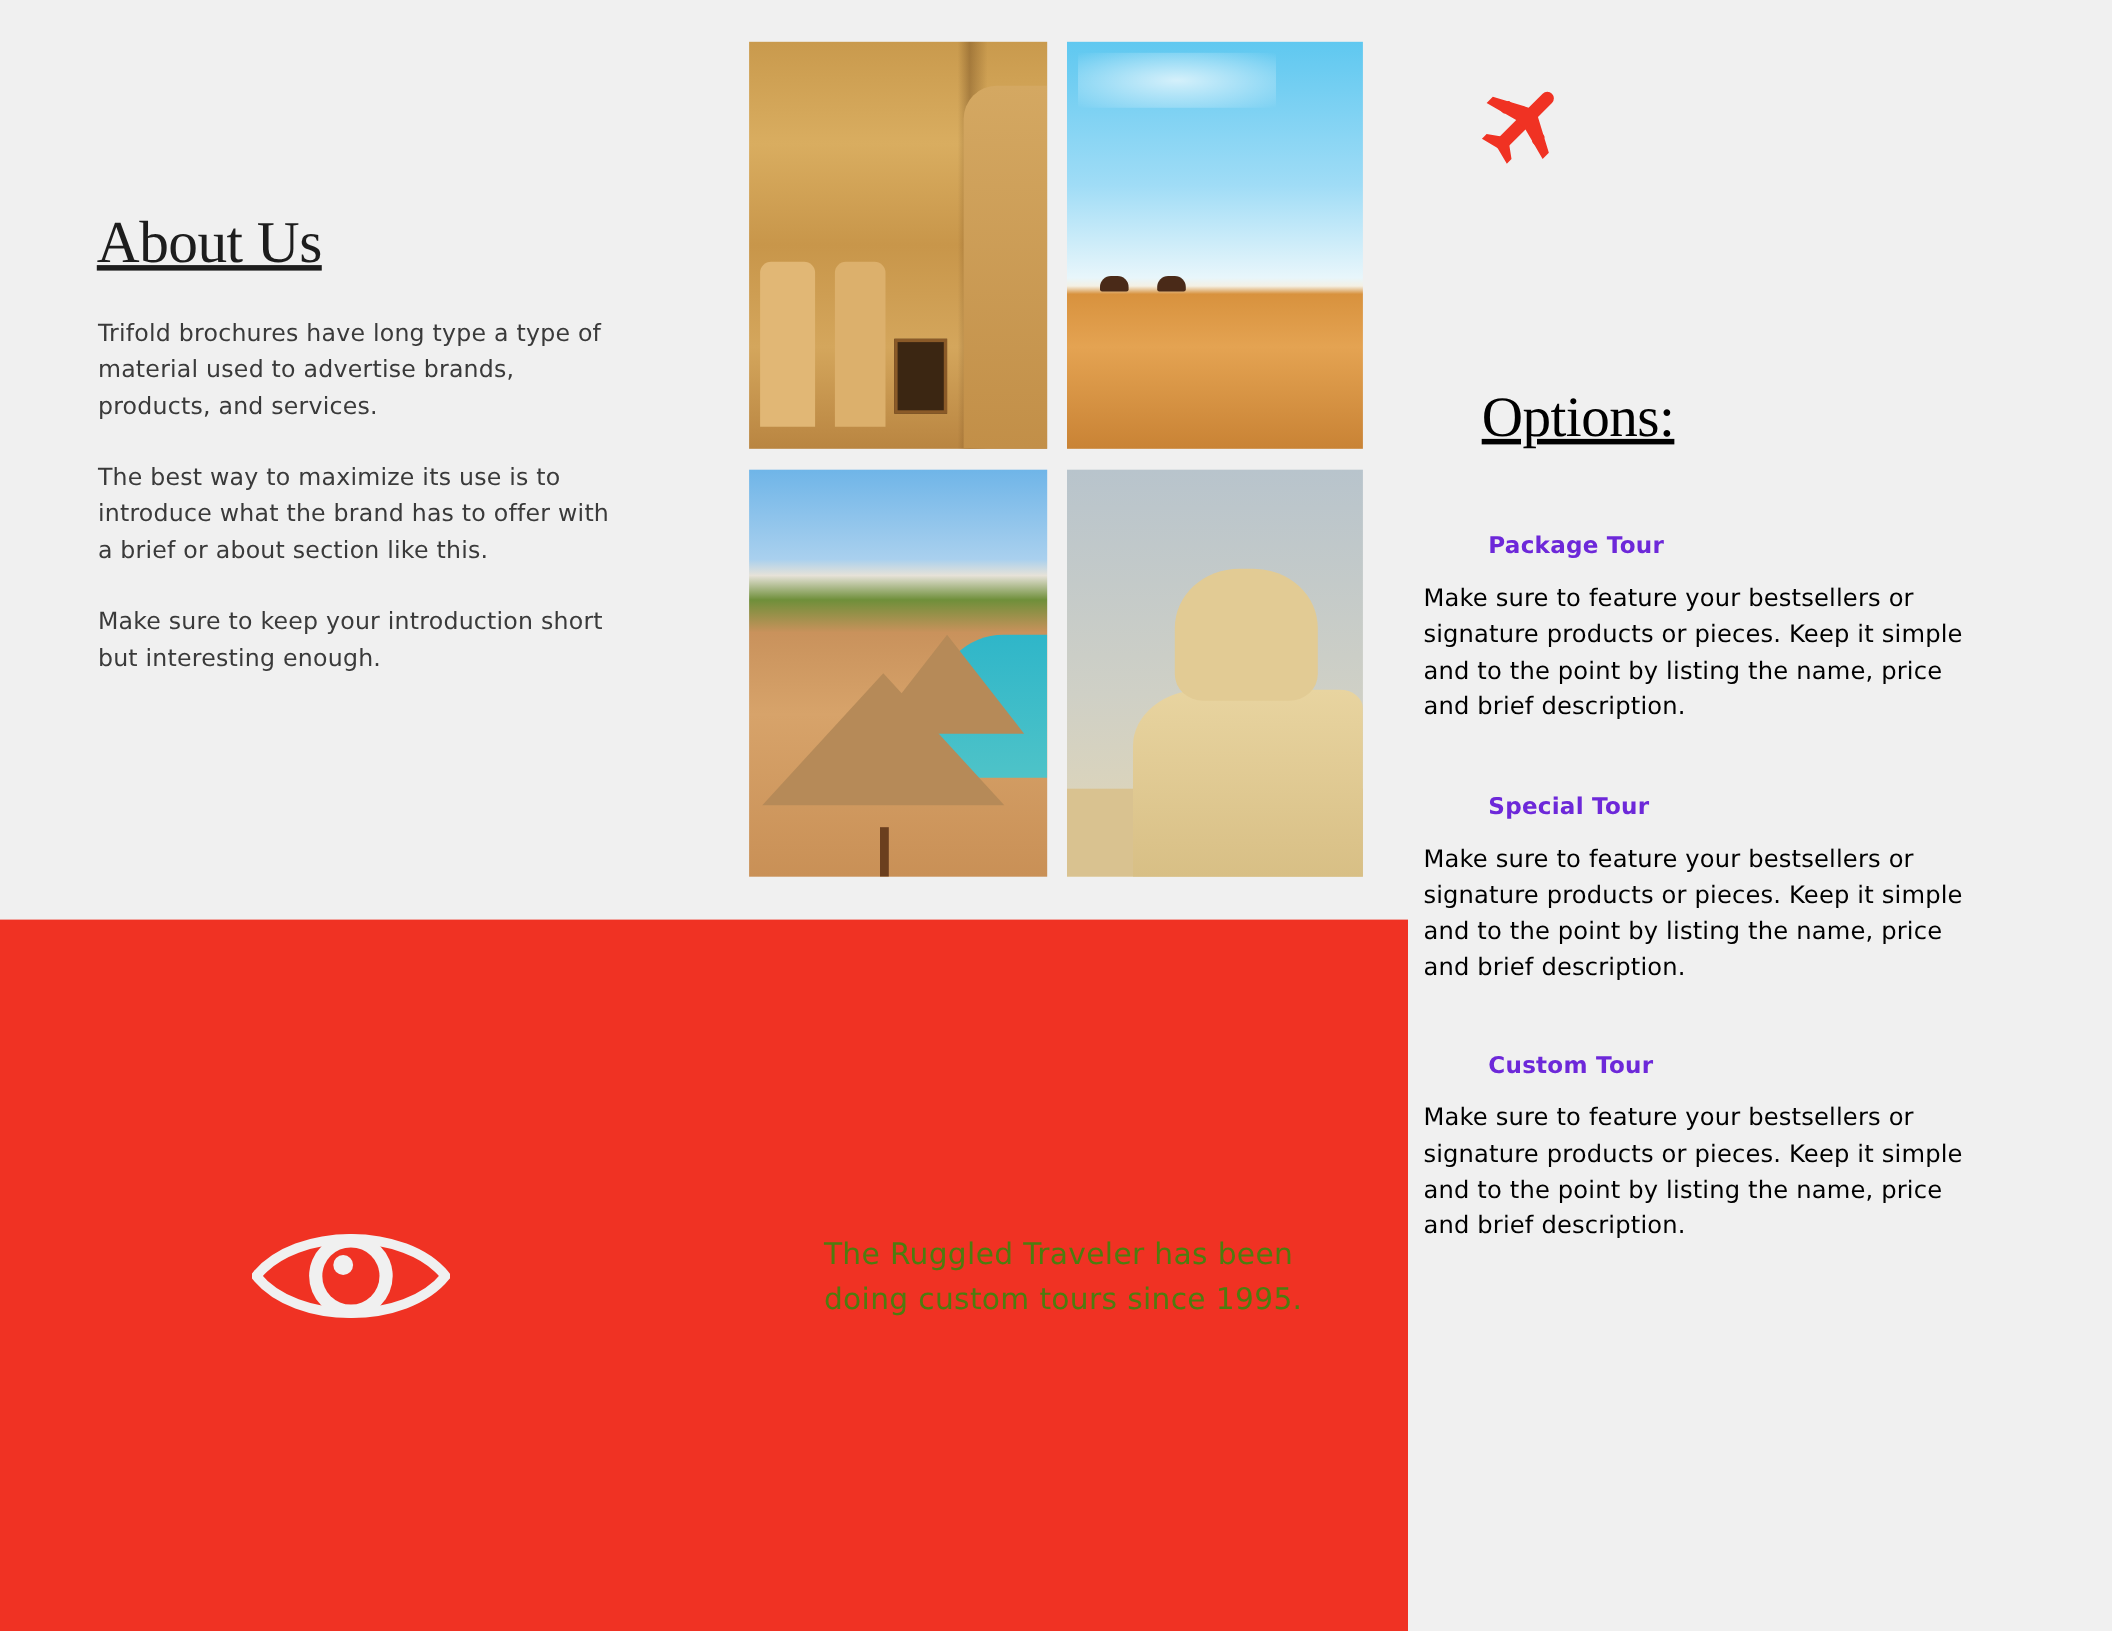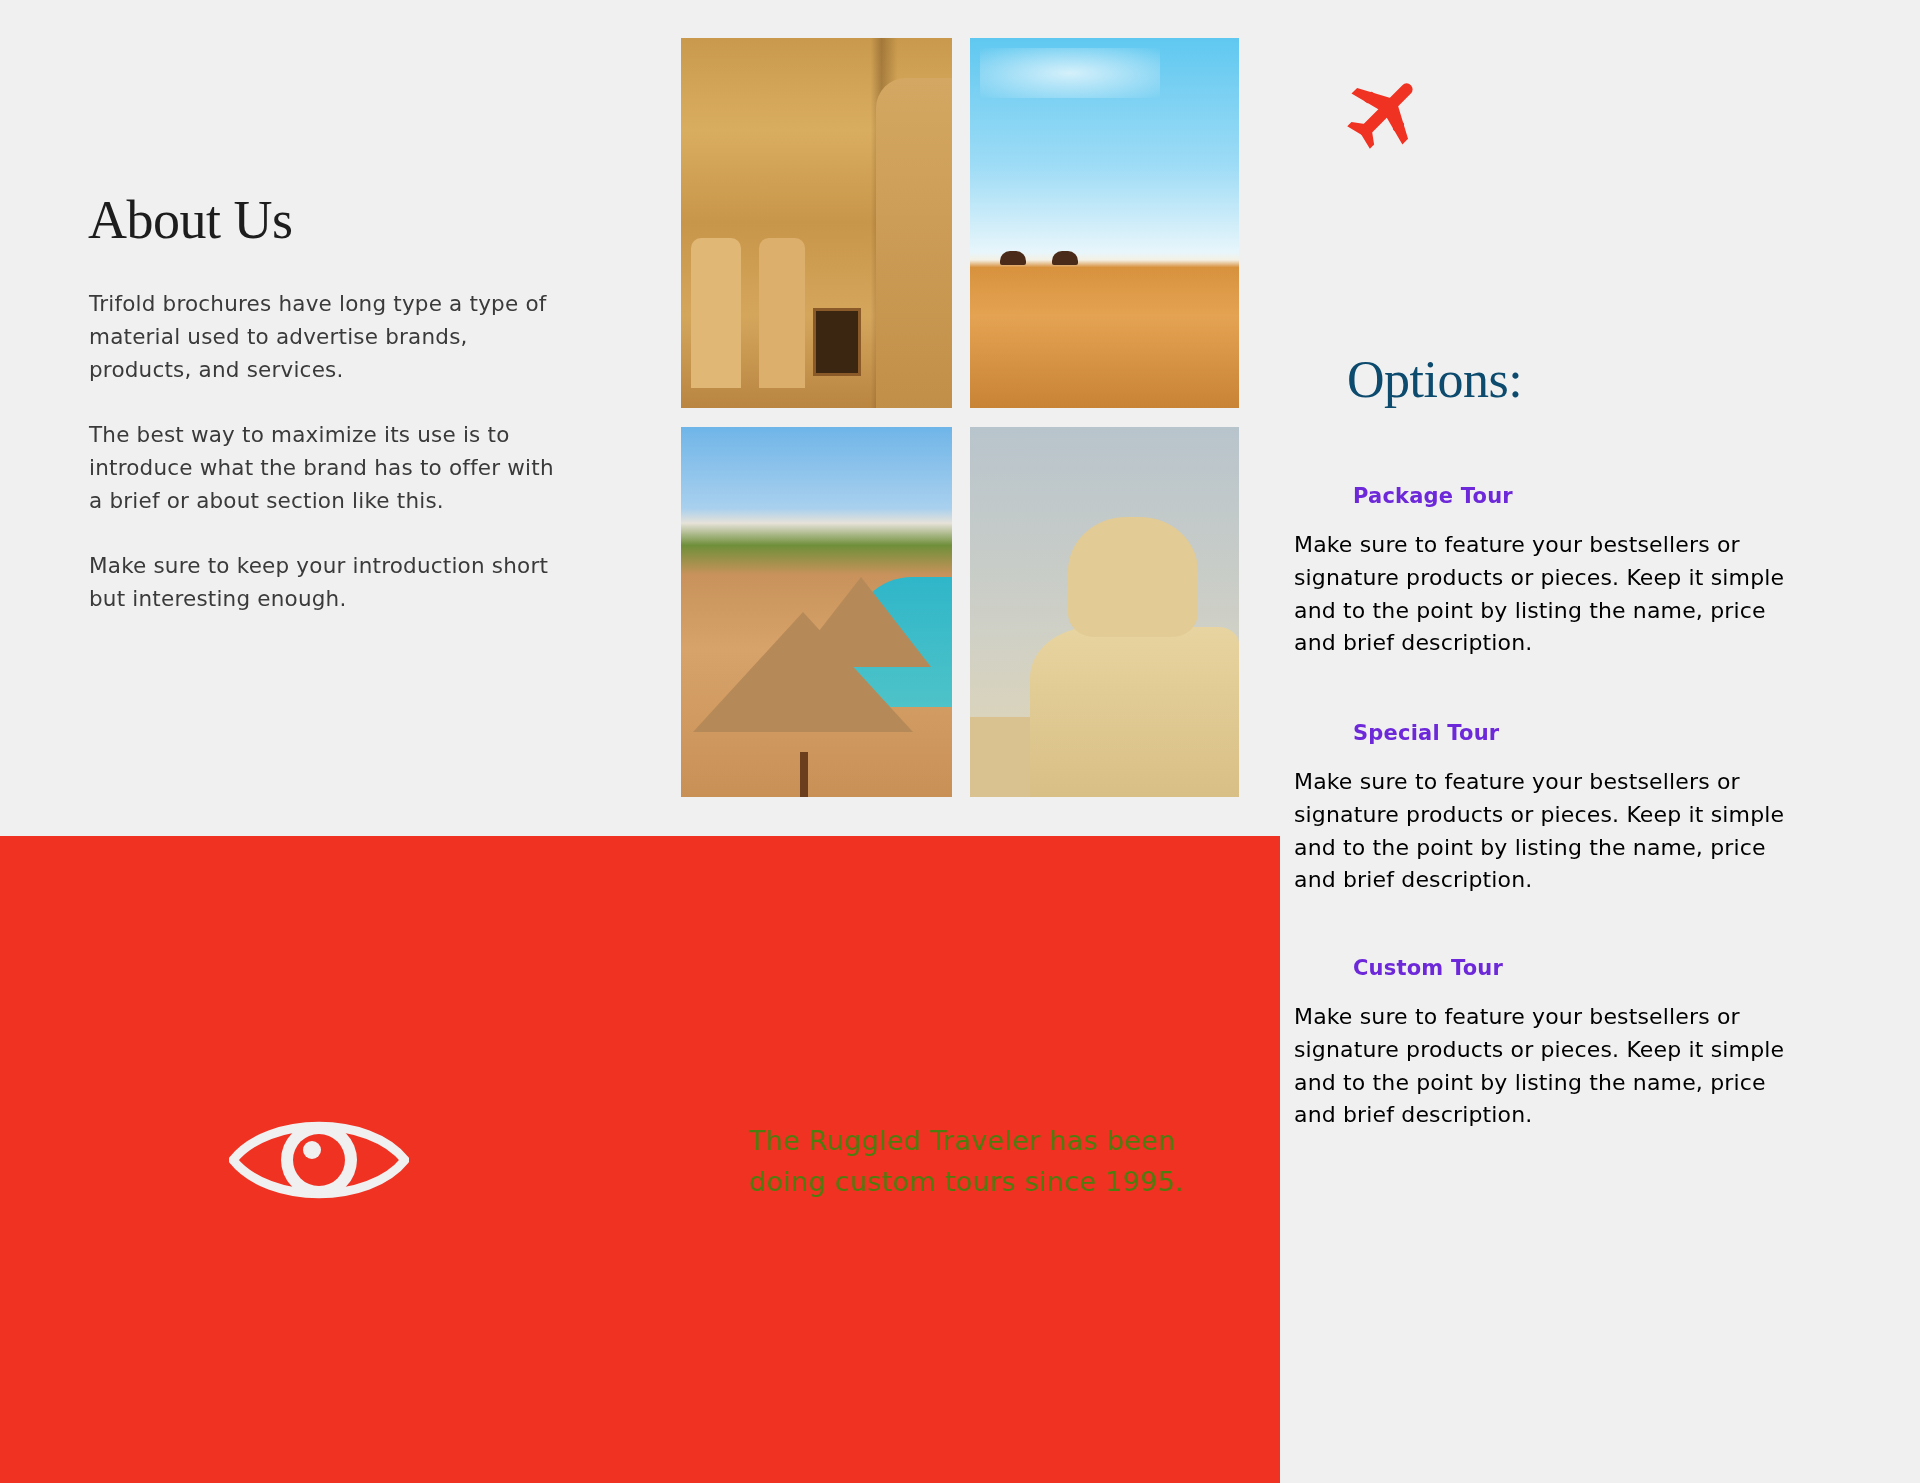--- a/index.html
+++ b/index.html
@@ -3,21 +3,21 @@
 <meta charset="utf-8">
 <style>
   html, body { margin: 0; padding: 0; }
   body {
     width: 1920px; height: 1483px; position: relative; overflow: hidden;
     background: #f0f0f0;
     font-family: "DejaVu Sans", sans-serif;
     color: #2b2b2b;
   }
   .abs { position: absolute; }
-  .serif { font-family: "Liberation Serif", "DejaVu Serif", serif; font-weight: normal; }
+  .serif { font-family: "Liberation Serif", "DejaVu Serif", serif; font-weight: normal; text-decoration: underline; }
   .sans { font-family: "DejaVu Sans", sans-serif; }
 
   
   #about-title { left: 88px; top: 188px; font-size: 54px; color: #1d1d1d; margin: 0; letter-spacing: -0.5px; line-height: 64px; }
   .about-p { left: 89px; width: 480px; font-size: 21.5px; line-height: 33px; color: #3a3a3a; margin: 0; letter-spacing: 0.2px; }
 
   
   .photo { position: absolute; overflow: hidden; }
   #photo-temple { left: 681px; top: 38px; width: 271px; height: 370px;
     background:
@@ -45,21 +45,21 @@
   #photo-sphinx .body { position:absolute; left: 60px; top: 200px; width: 209px; height: 170px; background: linear-gradient(180deg,#e8d4a0,#d8bf85); border-radius: 30% 10% 0 0; }
   #photo-sphinx .ground { position:absolute; left: 0; top: 290px; width: 269px; height: 80px; background: #d9c290; }
 
   
   #red-panel { left: 0; top: 836px; width: 1280px; height: 647px; background: #f03223; }
   #eye-icon { left: 229px; top: 1109px; width: 180px; height: 102px; }
   .tagline { left: 749px; width: 480px; font-size: 27px; line-height: 41px; color: #4d7c0f; margin: 0; letter-spacing: 0.3px; }
 
   
   #plane-icon { left: 1344px; top: 72px; width: 80px; height: 80px; }
-  #options-title { left: 1347px; top: 348px; font-size: 52px; color: #0c4a6e; margin: 0; line-height: 64px; letter-spacing: -0.5px; }
+  #options-title { left: 1347px; top: 348px; font-size: 52px; color: #000000; margin: 0; line-height: 64px; letter-spacing: -0.5px; }
   .opt-name { left: 1349px; font-size: 21px; line-height: 26px; color: #6d28d9; margin: 4px; letter-spacing: 0.2px; }
   .opt-desc { left: 1294px; width: 520px; font-size: 22px; line-height: 32.8px; color: #000000; margin: 0; letter-spacing: 0.15px; }
 </style>
 </head>
 <body>
 
 <section>
   <h1 id="about-title" class="abs serif">About Us</h1>
   <p class="abs about-p sans" style="top:287px;">Trifold brochures have long type a type of material used to advertise brands, products, and services.</p>
   <p class="abs about-p sans" style="top:418px;">The best way to maximize its use is to introduce what the brand has to offer with a brief or about section like this.</p>

